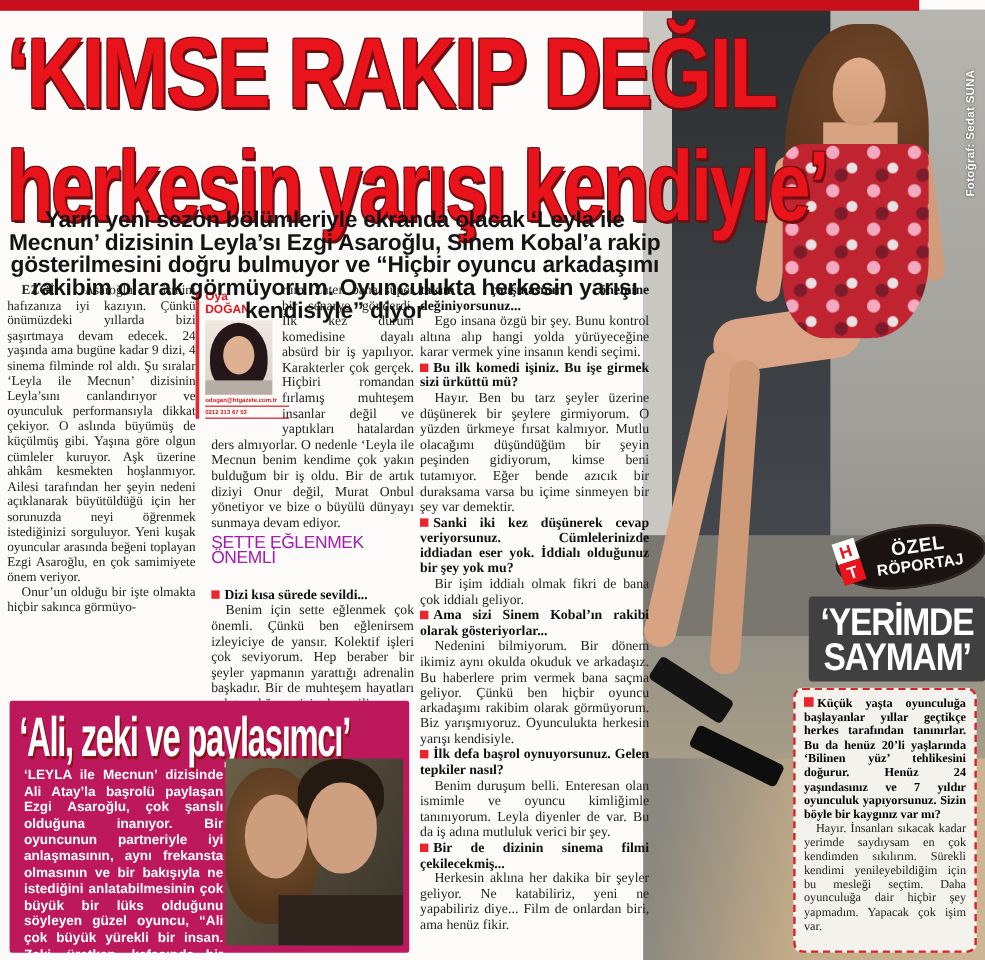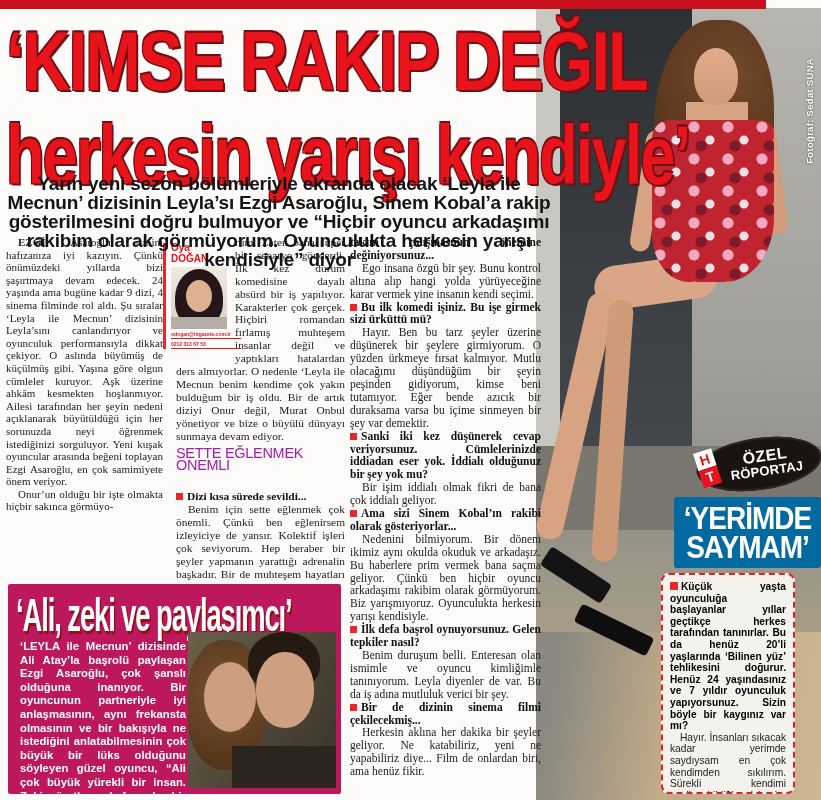--- a/index.html
+++ b/index.html
@@ -91,28 +91,28 @@
   .badge{position:absolute;left:696px;top:438px;width:126px;height:52px;z-index:15;transform:rotate(-8deg);
          background:#1b1311;border-radius:50%;box-shadow:0 0 0 2px #2e2523 inset;color:#fff;
          display:flex;flex-direction:column;align-items:center;justify-content:center;padding-left:14px;box-sizing:border-box;}
   .badge .b1{font-weight:900;font-size:16px;line-height:16px;letter-spacing:.5px;}
   .badge .b2{font-weight:900;font-size:13px;line-height:14px;letter-spacing:.2px;}
   .ht{position:absolute;left:2px;top:5px;transform:rotate(-10deg);z-index:16;}
   .ht div{width:19px;height:18px;text-align:center;font-weight:900;font-size:14px;line-height:18px;}
   .ht .h{background:#ffffff;color:#e8131b;}
   .ht .t{background:#e8131b;color:#ffffff;}
 
-  .yerimde{position:absolute;left:674px;top:497px;width:147px;height:71px;background:#0369a1;z-index:15;border-radius:3px;
+  .yerimde{position:absolute;left:674px;top:497px;width:147px;height:71px;background:#404040;z-index:15;border-radius:3px;
            display:flex;flex-direction:column;align-items:center;justify-content:center;}
   .yerimde span{display:block;color:#fff;font-weight:900;font-size:28px;line-height:29px;letter-spacing:-1px;
                 transform:scaleY(1.15);}
 
-  .sideqa{position:absolute;left:661px;top:573px;width:134px;height:221px;z-index:15;box-sizing:border-box;
+  .sideqa{position:absolute;left:661px;top:573px;width:153px;height:221px;z-index:15;box-sizing:border-box;
           background:#f4f2ed;border:2px dashed #d9242b;border-radius:8px;padding:6px 7px;overflow:hidden;
-          font-family:Liberation Sans, sans-serif;font-size:10.2px;line-height:11.6px;}
+          font-family:Liberation Serif, serif;font-size:10.2px;line-height:11.6px;}
   .sideqa p{margin:0;}
   .sideqa .question{font-weight:bold;color:#000;text-align:justify;}
   .sideqa .answer{color:#222;text-align:justify;text-indent:10px;}
   .sideqa .bullet{width:8px;height:8px;margin-right:3px;}
 </style>
 </head>
 <body>
 
 <div id="page">
 

